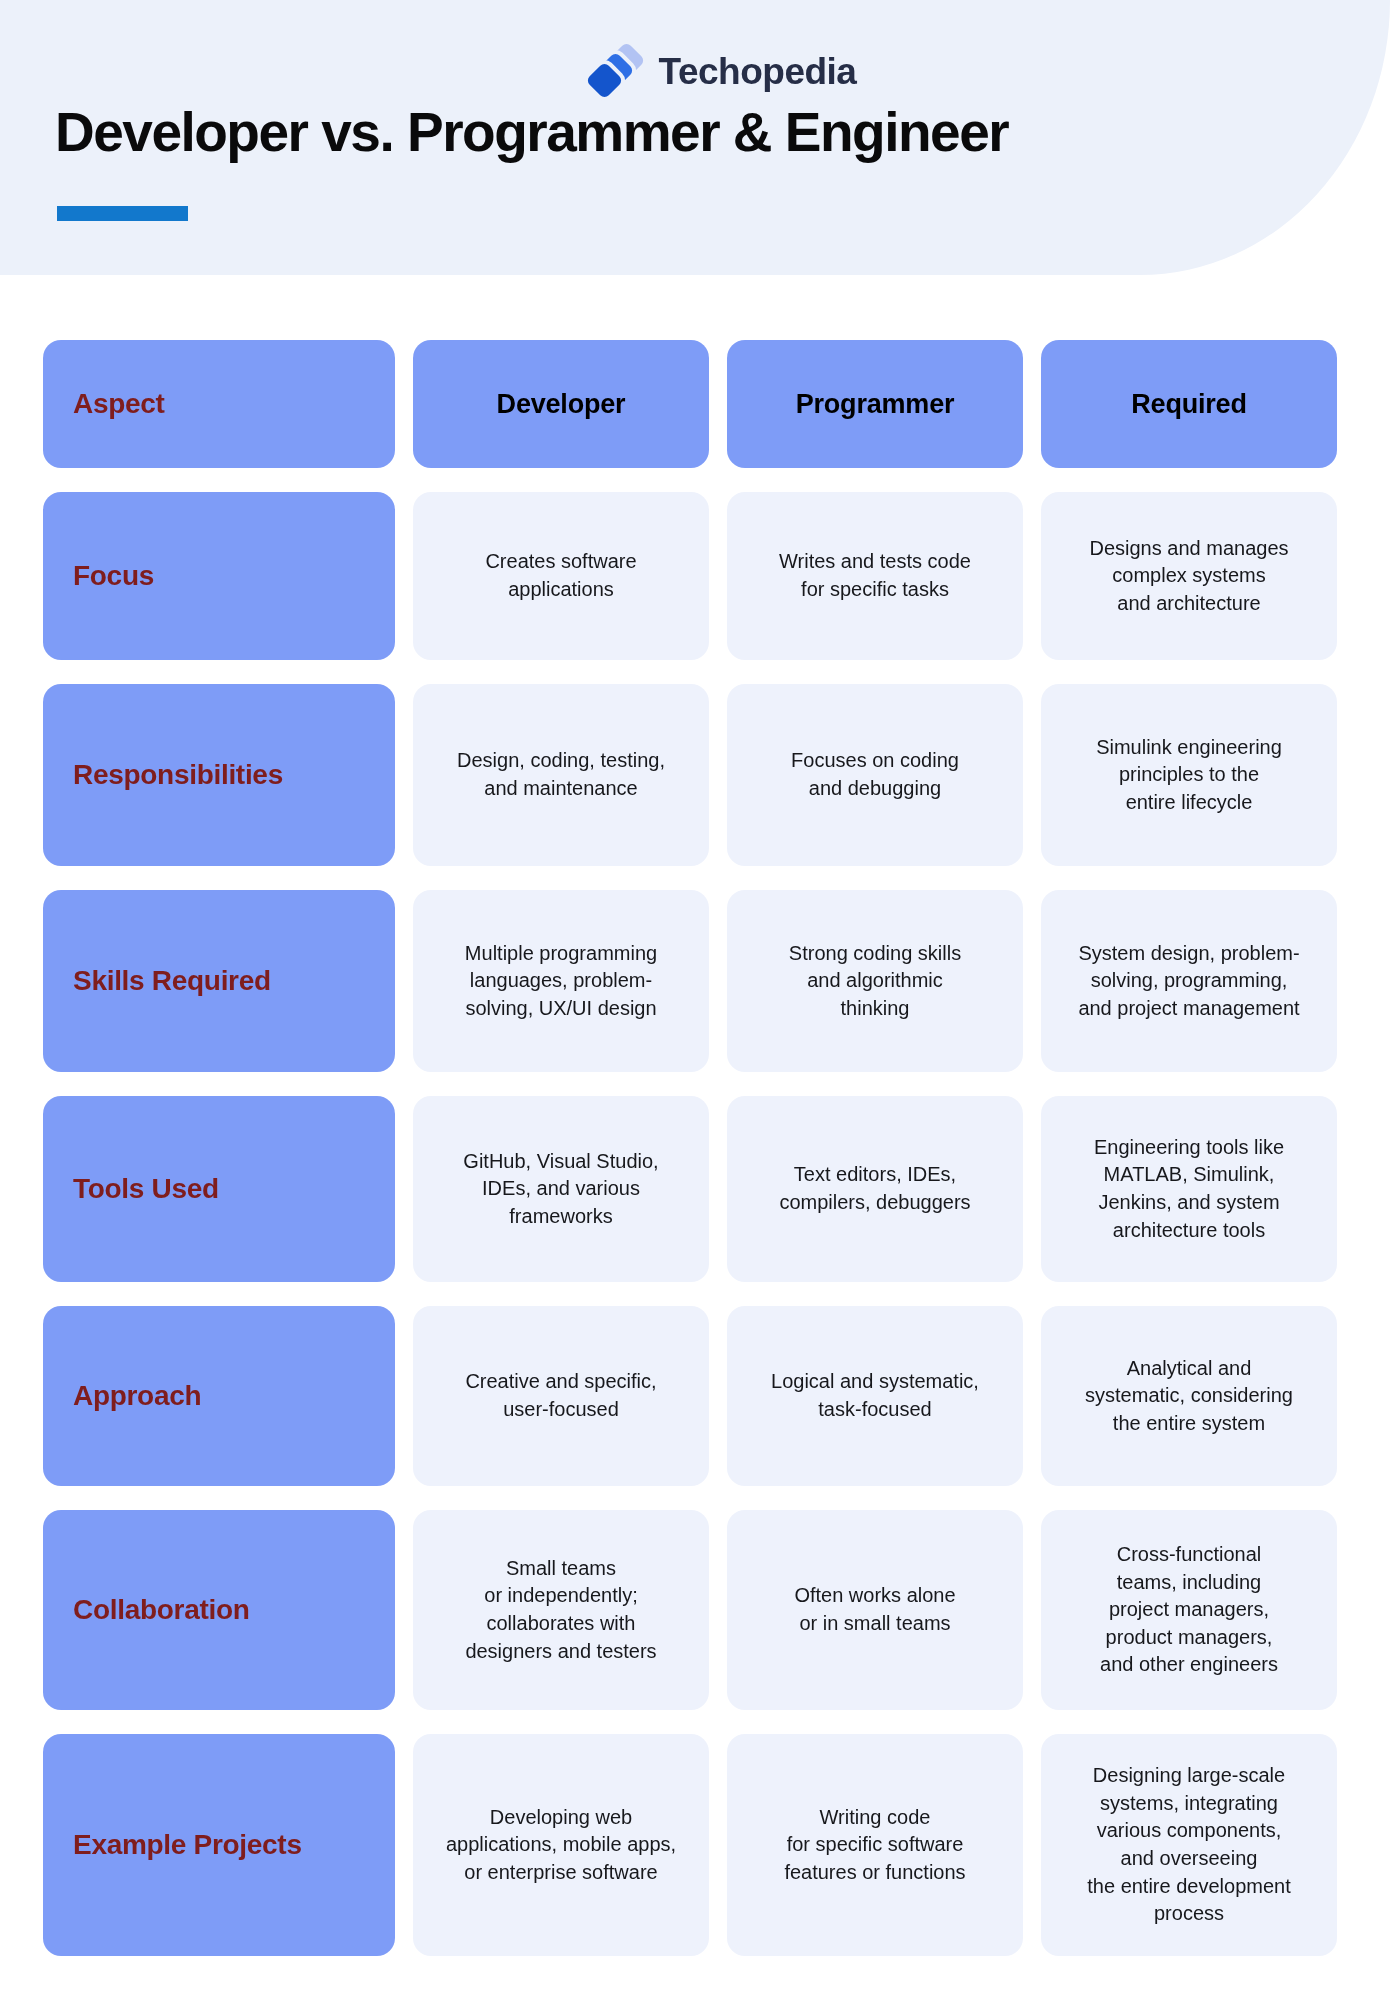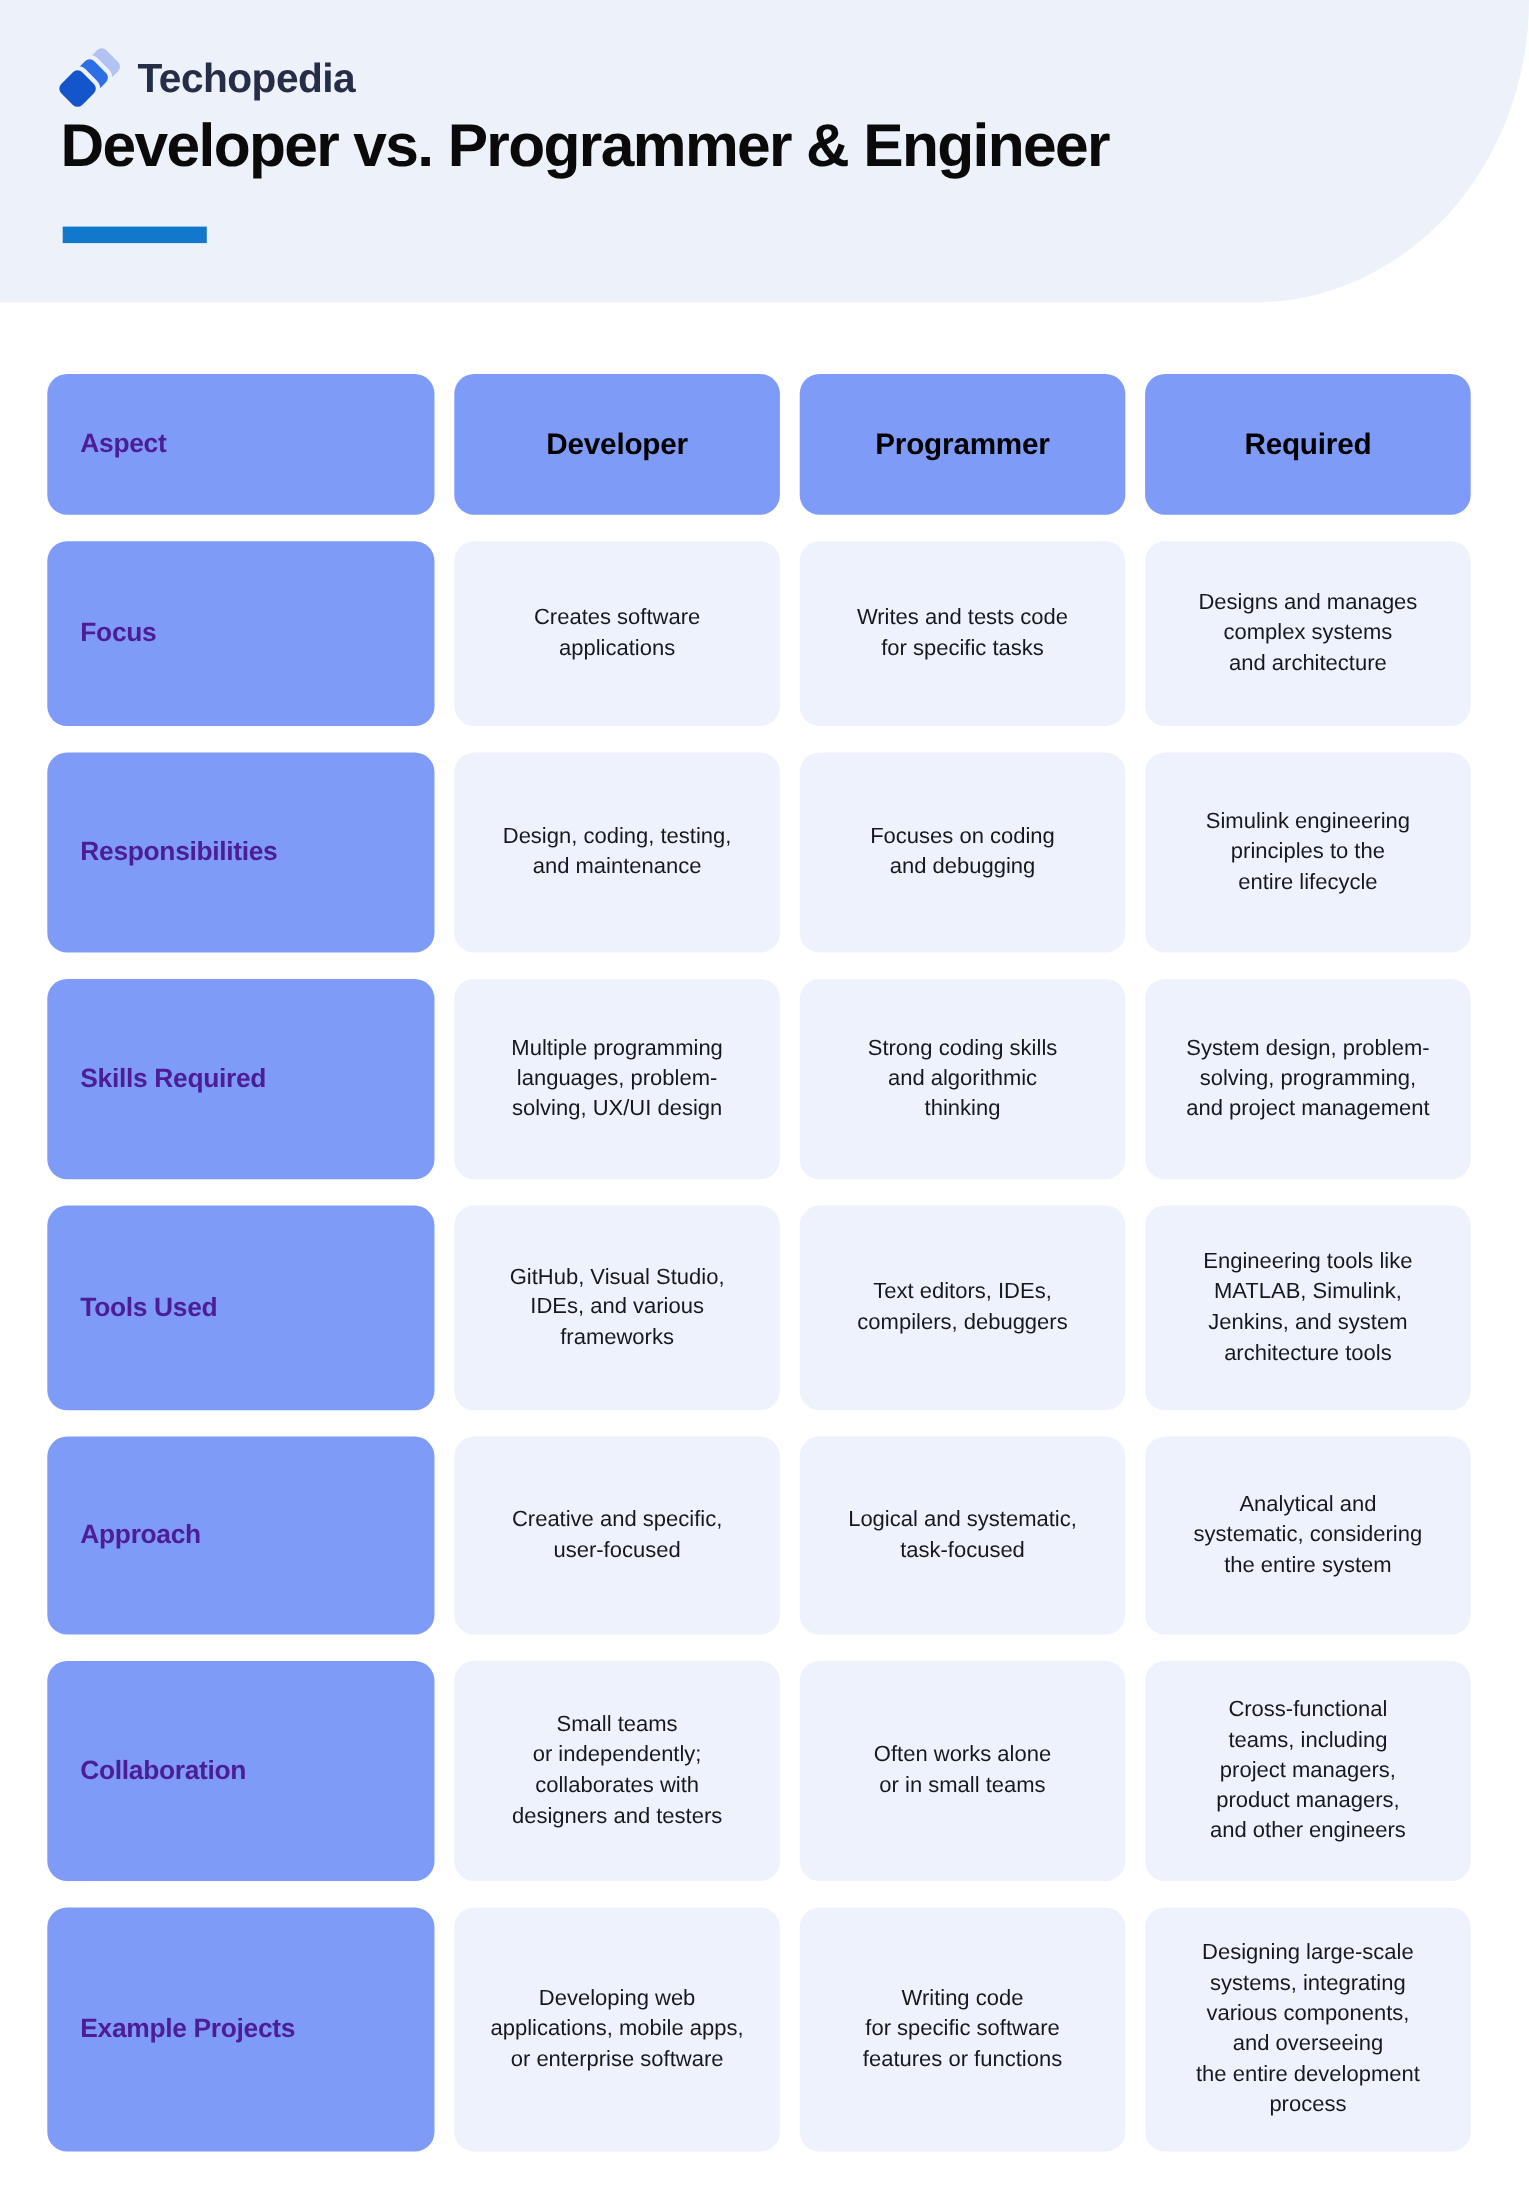--- a/index.html
+++ b/index.html
@@ -11,21 +11,21 @@
     position:relative;
   }
   
   .header-band{
     width:1390px;height:275px;
     background:#ECF1FA;
     border-bottom-right-radius:250px 275px;
     box-sizing:border-box;
     padding:44px 0 0 55px;
   }
-  .logo-row{display:flex;align-items:center;gap:16px;height:56px;}
+  .logo-row{display:flex;align-items:center;gap:16px;height:56px;justify-content:center;}
   .logo-icon{position:relative;width:54px;height:56px;flex:0 0 auto;}
   .logo-sq{position:absolute;width:27px;height:27px;border-radius:6px;transform:rotate(45deg);box-shadow:0 0 0 4px #ECF1FA;}
   .sq-light{left:24px;top:3px;background:#B2C3F3;z-index:1;}
   .sq-mid{left:13px;top:13px;background:#2E6FE5;z-index:2;}
   .sq-dark{left:2px;top:23px;background:#1455CC;z-index:3;}
   .wordmark{font-size:37px;font-weight:bold;color:#262E47;letter-spacing:-0.5px;}
   .page-title{
     margin-top:4px;
     font-size:55px;font-weight:800;color:#0A0A0B;
     letter-spacing:-1.5px;line-height:1.05;
@@ -36,24 +36,24 @@
   .grid{
     margin:65px 45px 0 43px;
     display:grid;
     grid-template-columns:352px 296px 296px 296px;
     grid-template-rows:128px 168px 182px 182px 186px 180px 200px 222px;
     column-gap:18px;row-gap:24px;
   }
   .grid-row{display:contents;}
   .cell{border-radius:18px;box-sizing:border-box;}
   .cell-aspect{
-    background:#7E9CF7;color:#4c1d95;
+    background:#7E9CF7;color:#7f1d1d;
     display:flex;align-items:center;
     padding-left:30px;padding-right:16px;
-    font-weight:bold;font-size:24px;letter-spacing:-0.3px;
+    font-weight:bold;font-size:28px;letter-spacing:-0.3px;
   }
   .cell-colhead{
     background:#7E9CF7;color:#000000;
     display:flex;align-items:center;justify-content:center;
     font-weight:bold;font-size:27px;letter-spacing:-0.2px;
   }
   .cell-data{
     background:#EEF2FC;color:#17181C;
     display:flex;align-items:center;justify-content:center;
     text-align:center;

